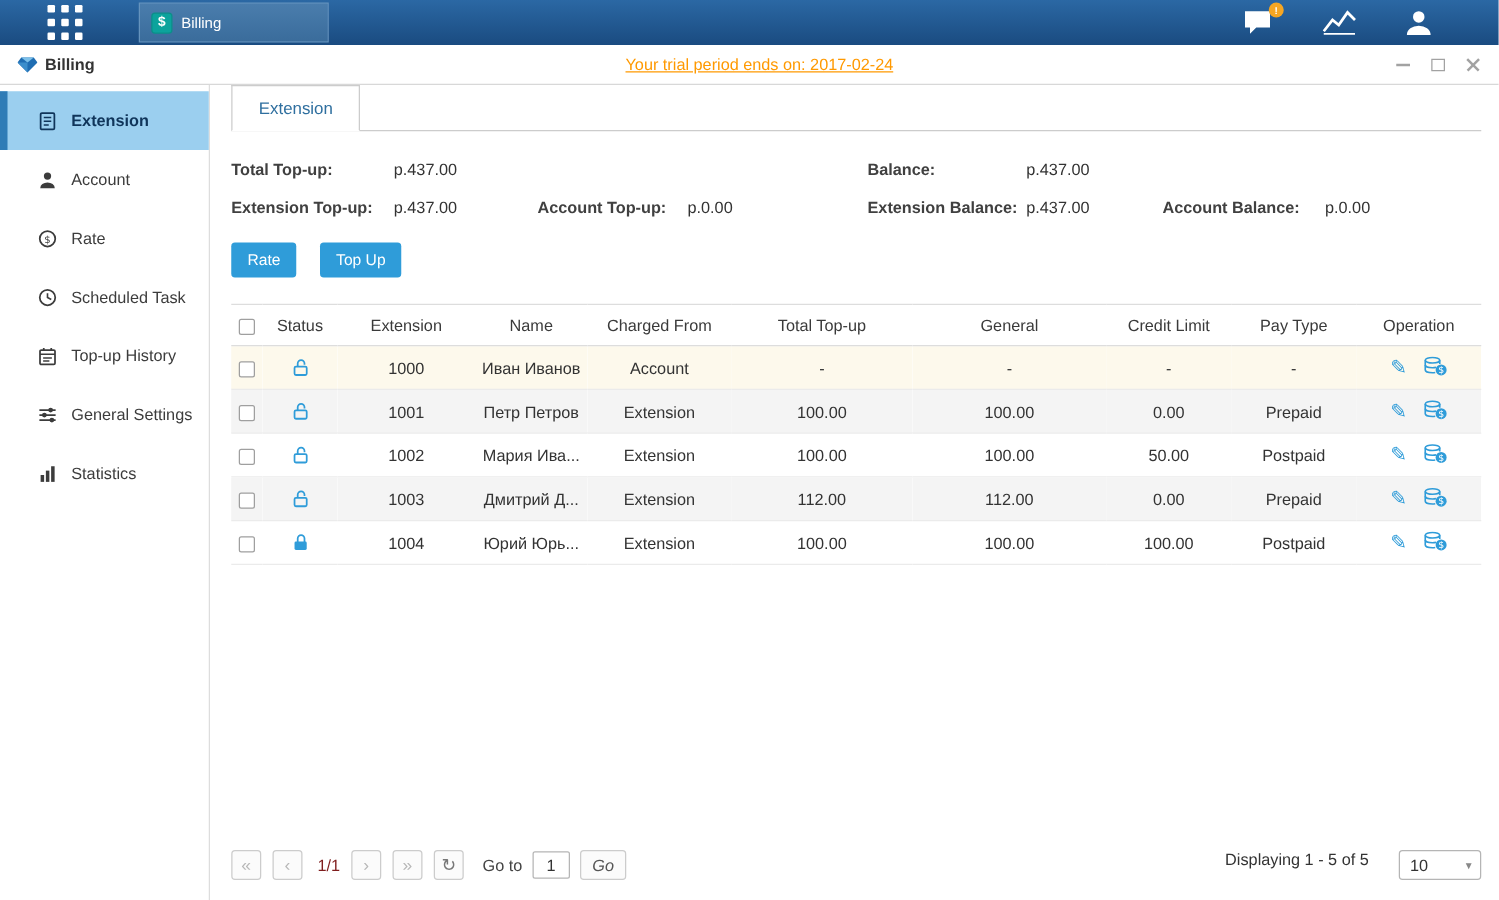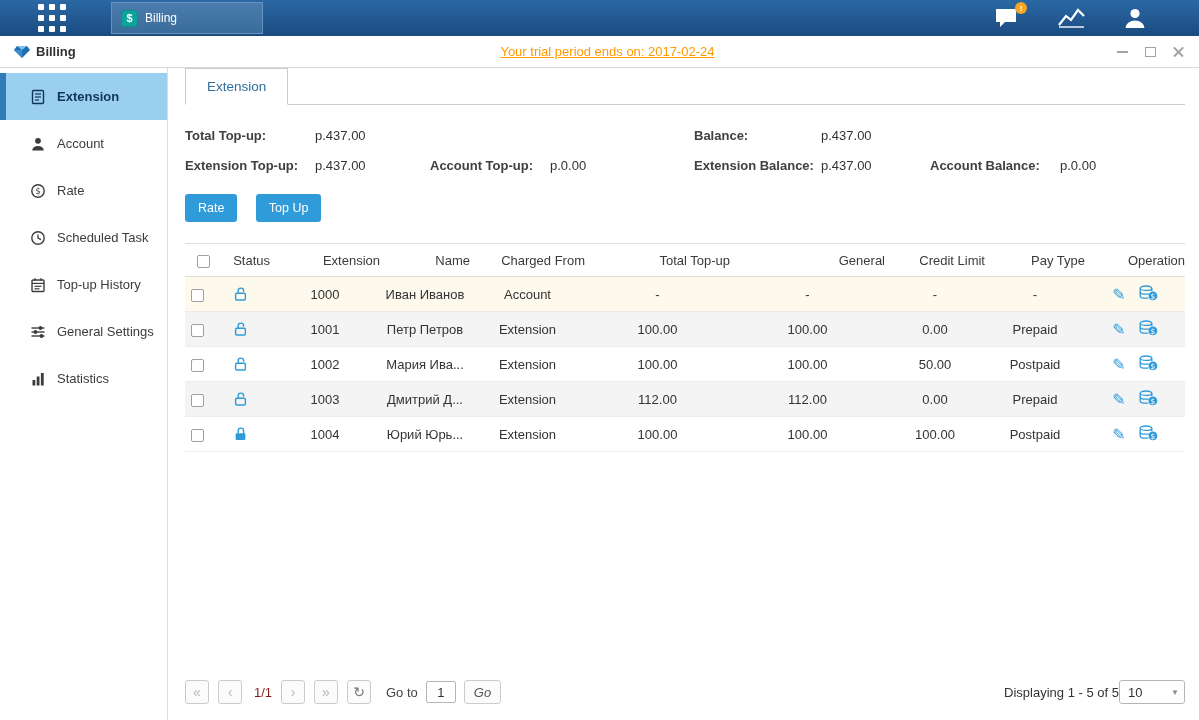--- a/index.html
+++ b/index.html
@@ -49,40 +49,40 @@
   .sum-label { font-weight:bold; color:#404040; }
   .lw1 { width:130px; } .lw2 { width:120px; } .lw3 { width:127px; } .lw4 { width:130px; }
 
   
   .toolbar { margin-top:21px; }
   .btn { display:inline-block; background:#2f9cd9; color:#fff; border:none; border-radius:3px; font-size:12.5px; padding:7px 13px; cursor:pointer; font-family:inherit; }
   .btn + .btn { margin-left:14px; }
 
   
   table { margin-top:21px; width:100%; border-collapse:collapse; table-layout:fixed; font-size:13px; color:#333; }
-  thead th { border-top:1px solid #ddd; border-bottom:1px solid #ddd; height:33px; font-weight:normal; color:#3a3a3a; text-align:right; }
+  thead th { border-top:1px solid #ddd; border-bottom:1px solid #ddd; height:33px; font-weight:normal; color:#3a3a3a; text-align:center; }
   tbody td { height:35px; text-align:center; border-bottom:1px solid #ebebeb; overflow:hidden; white-space:nowrap; text-overflow:ellipsis; }
   tbody tr:nth-child(even) { background:#f4f4f4; }
   tbody tr.row-highlight { background:#fdf9ec; }
   .cb { width:13px; height:13px; border:1px solid #9f9f9f; border-radius:2px; display:inline-block; background:#fff; vertical-align:middle; cursor:pointer; }
   .lk { width:15px; height:16px; vertical-align:middle; }
   tr .icon-locked { display:none; }
   tr.locked .icon-locked { display:inline; }
   .op span { display:inline-block; vertical-align:middle; cursor:pointer; }
   .edit-glyph { color:#2f9cd9; font-size:16px; margin-right:13px; }
 
   
   .pager { margin-top:auto; padding:14px 0 16px; display:flex; align-items:center; font-size:13px; color:#555; }
   .pg-btn { width:24px; height:24px; border:1px solid #ccc; border-radius:3px; background:#fbfbfb; color:#b8b8b8; display:flex; align-items:center; justify-content:center; margin-right:9px; font-size:14px; cursor:pointer; user-select:none; }
   .pg-btn.dark { color:#777; }
   .pg-page { margin:0 6px 0 0; color:#7f1d1d; min-width:24px; text-align:center; }
   .goto-label { margin:0 8px 0 6px; color:#444; }
   .goto-input { width:30px; height:22px; border:1px solid #b5b5b5; border-radius:2px; text-align:center; font-size:13px; font-family:inherit; color:#333; margin-right:8px; }
   .go-btn { height:24px; padding:0 9px; border:1px solid #ccc; border-radius:3px; background:#fbfbfb; color:#555; font-size:13px; display:flex; align-items:center; cursor:pointer;font-style:italic; }
-  .pg-right { margin-left:auto; display:flex; align-items:center; gap:0; color:#333; }
+  .pg-right { margin-left:auto; display:flex; gap:24px; color:#333; }
   .size-select { width:66px; height:24px; border:1px solid #b5b5b5; border-radius:3px; background:#fff; display:flex; align-items:center; padding:0 5px 0 8px; cursor:pointer; }
   .size-caret { margin-left:auto; font-size:8px; color:#888; }
 </style>
 </head>
 <body>
 
 <svg width="0" height="0" style="position:absolute">
   <symbol id="i-lock-open" viewBox="0 0 16 16">
     <rect x="2.8" y="7.2" width="10.4" height="7.2" rx="1.2" fill="none" stroke="#2f9cd9" stroke-width="1.5"></rect>
     <path d="M5.5 7.2 V4.6 a2.9 2.9 0 0 1 5.8 0 V5.6" fill="none" stroke="#2f9cd9" stroke-width="1.5"></path>

